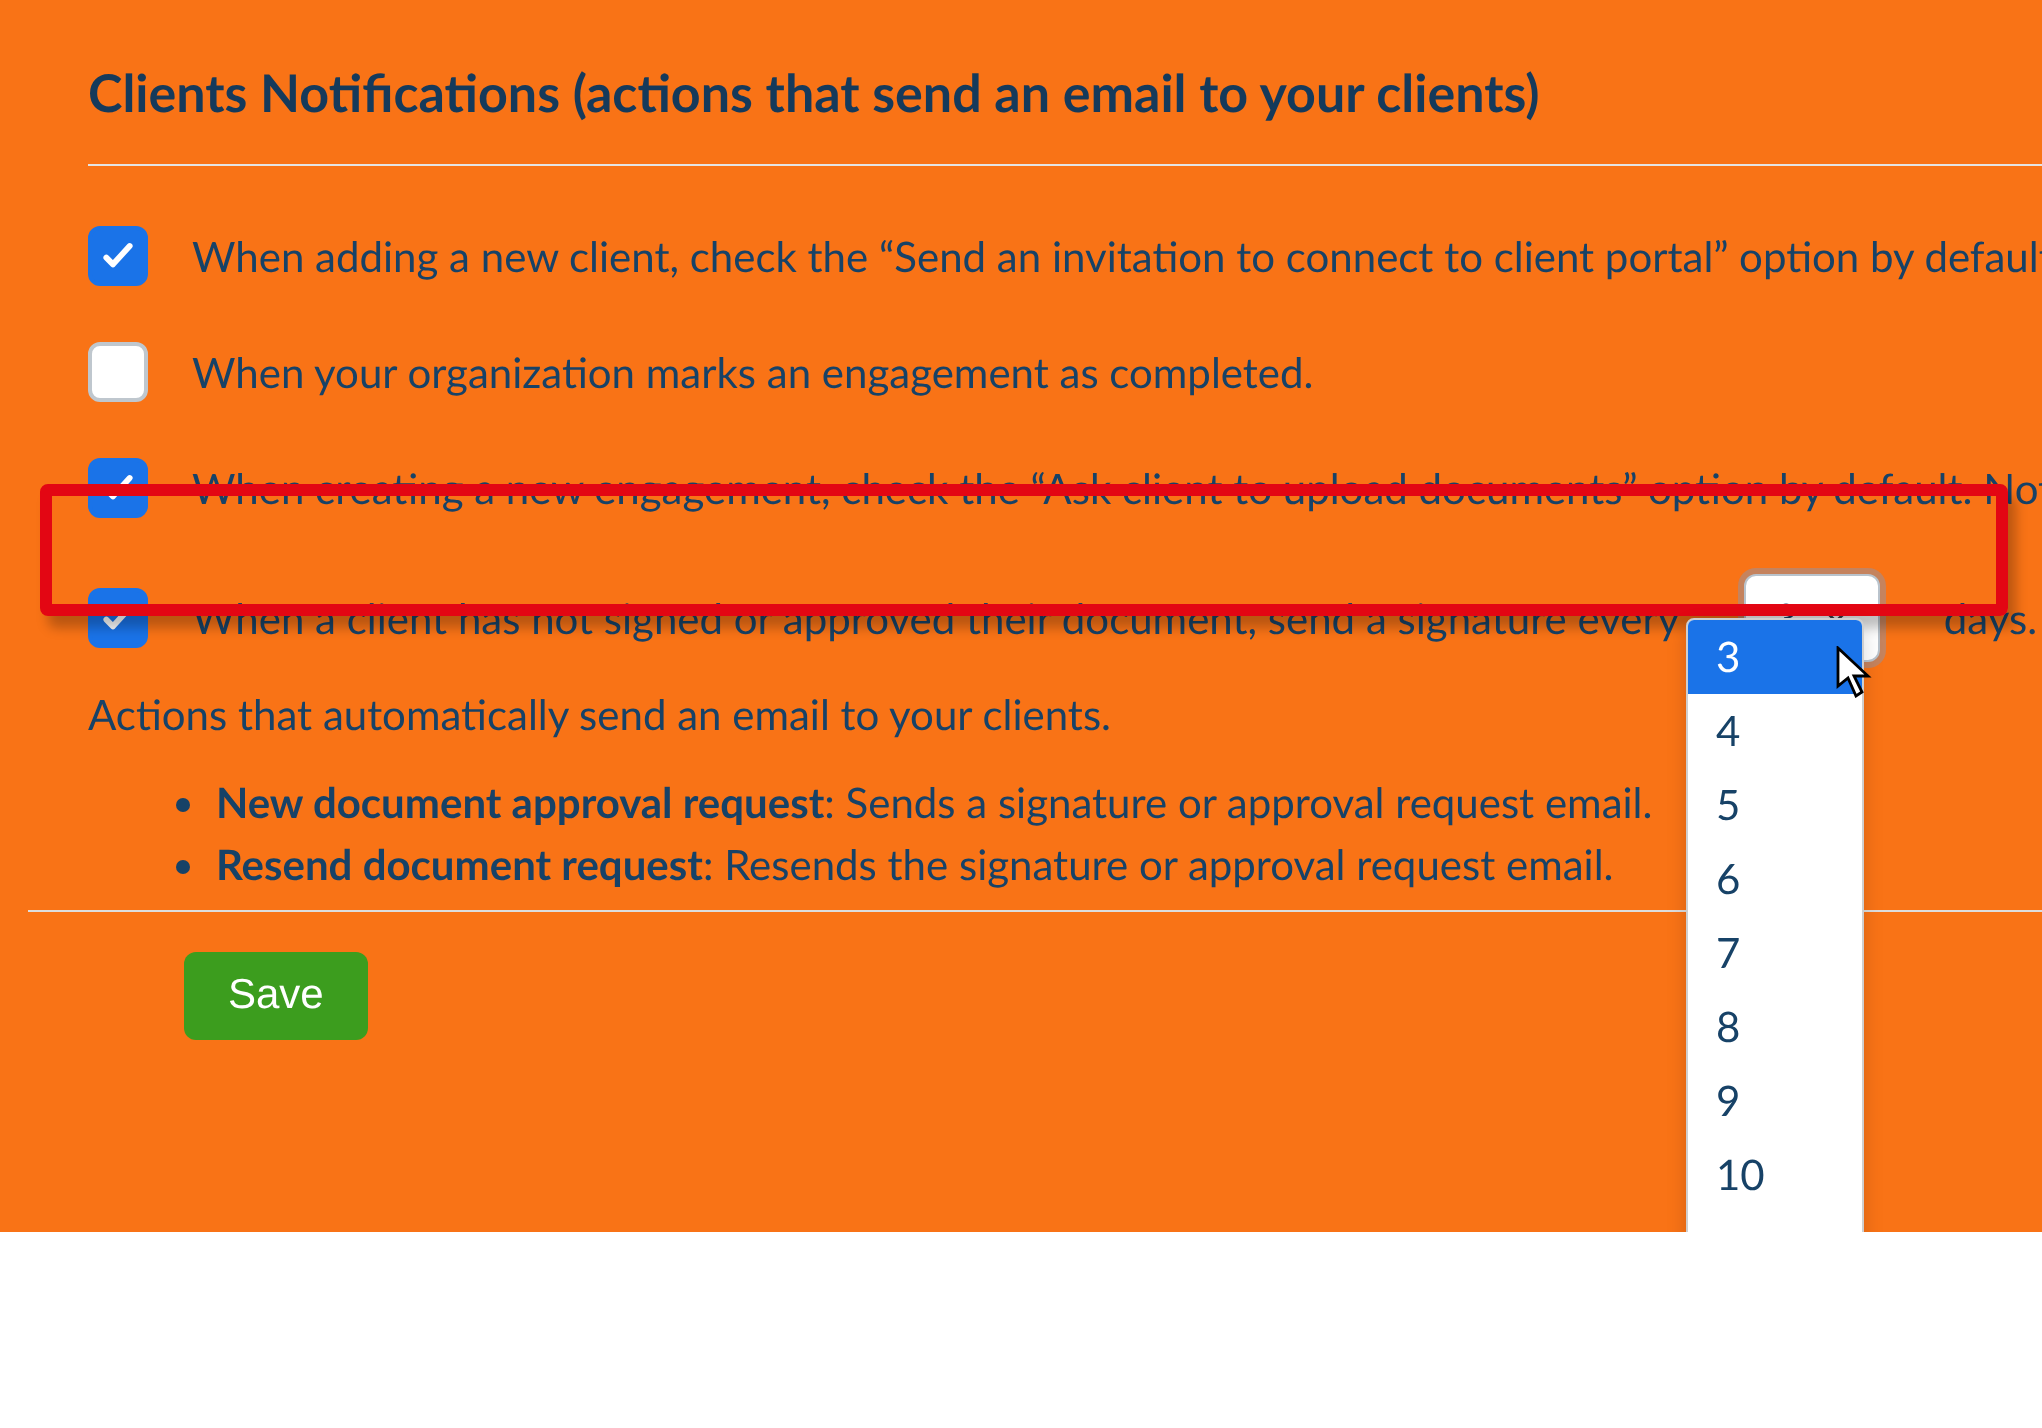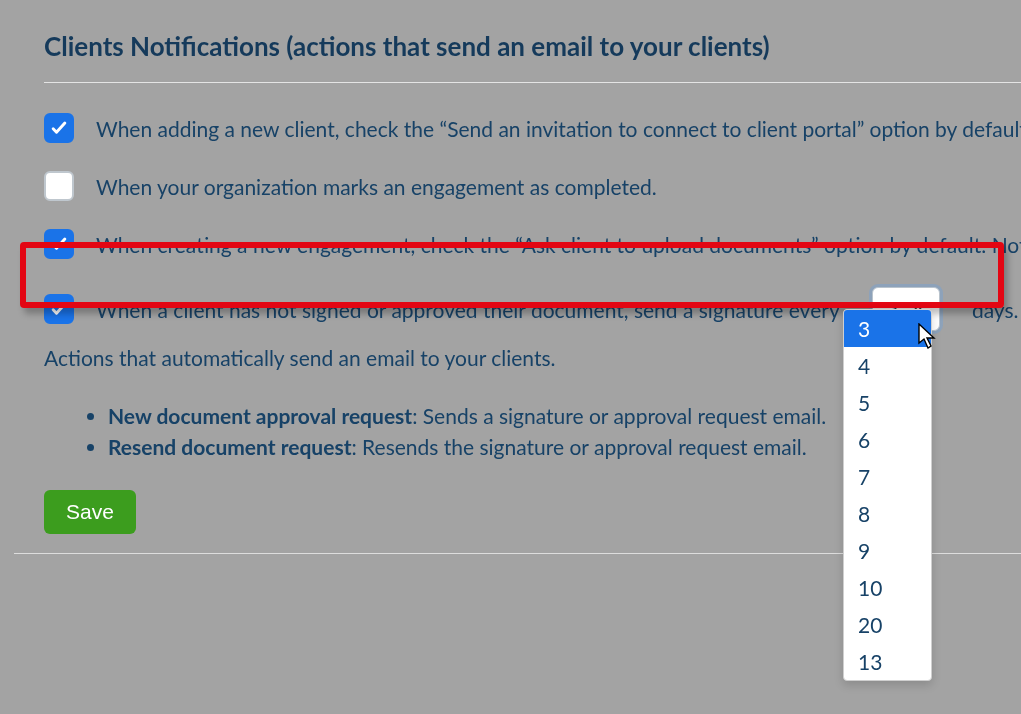--- a/index.html
+++ b/index.html
@@ -4,24 +4,24 @@
 <style>
   * { box-sizing: border-box; }
   html, body {
     margin: 0; padding: 0;
     font-family: "Lato", "Helvetica Neue", Arial, sans-serif;
     background: #fff;
     color: #1b4965;
   }
   .page {
     width: 1021px;
-    height: 714px;
+    height: 616px;
     position: relative;
     overflow: hidden;
-    background: #a3a3a3;
+    background: #f97316;
     text-decoration: underline;
   }
   .panel {
     position: absolute;
     left: 14px;
     right: 0;
     top: 0;
     bottom: 160px;
     padding: 20px 0 20px 30px;
     border-bottom: 1px solid #ddd;
@@ -96,21 +96,21 @@
   }
   .chev {
     width: 14px; height: 14px;
   }
 
   .sub-text {
     font-size: 21px;
     color: #174267;
   }
   ul.bullets {
-    margin: 30px 0 0 36px;
+    margin: 16px 0 0 36px;
     padding: 0 0 0 28px;
     font-size: 21px;
     color: #174267;
   }
   ul.bullets li {
     padding: 3px 0;
     list-style: disc;
   }
   ul.bullets li .bold { font-weight: 700; }
 
@@ -120,20 +120,21 @@
     justify-content: center;
     background: #3c9d1e;
     color: #fff;
     font-size: 21px;
     font-weight: 500;
     border-radius: 6px;
     padding: 10px 22px;
     margin-top: 28px;
     border: none;
     cursor: pointer;
+    margin-left: 48px;
   }
 
   .dropdown {
     position: absolute;
     left: 843px;
     top: 309px;
     width: 89px;
     background: #fff;
     border: 1px solid #cfcfcf;
     border-radius: 4px;

